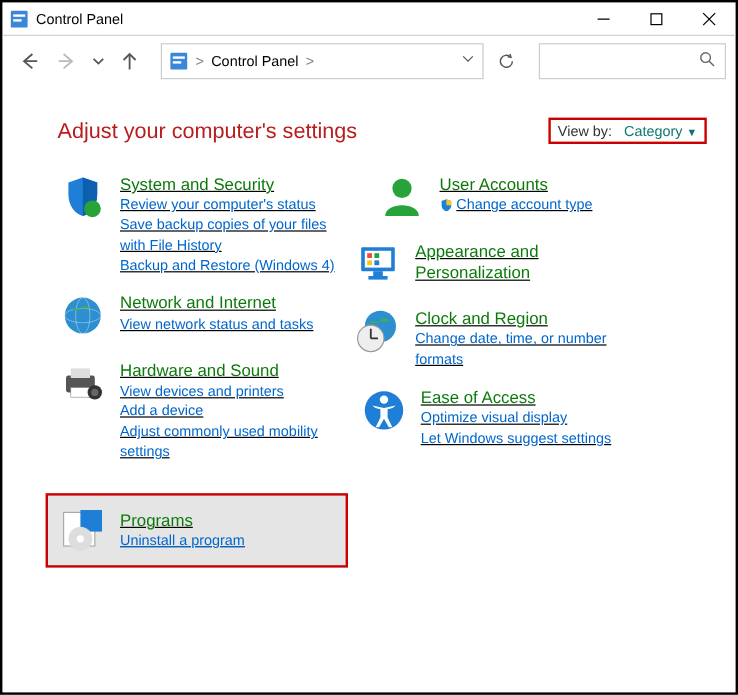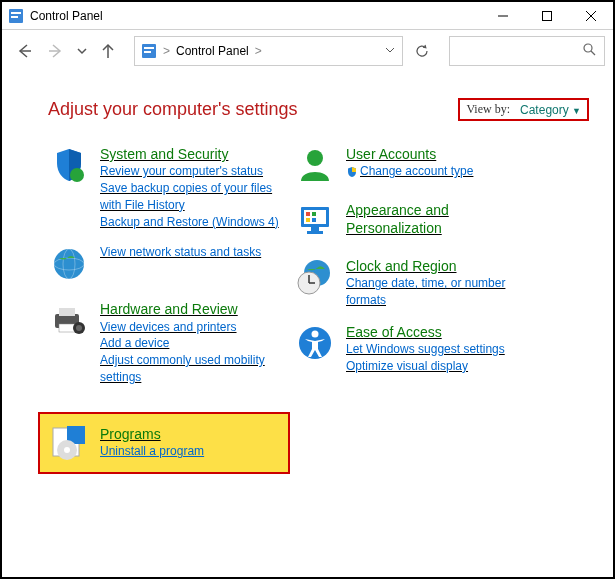--- a/index.html
+++ b/index.html
@@ -16,36 +16,36 @@
     .nav-arrow svg { stroke: #555; fill: none; stroke-width: 1.5; }
     .addrbar { flex: 1; display: flex; align-items: center; border: 1px solid #ccc; height: 30px; padding: 0 6px; max-width: 290px; margin-left: 8px; }
     .addrbar-icon { width: 16px; height: 16px; display: inline-flex; margin-right: 6px; }
     .refresh-btn { width: 30px; height: 28px; display: flex; align-items: center; justify-content: center; }
     .searchbox { width: 156px; border: 1px solid #ccc; height: 30px; display: flex; align-items: center; justify-content: flex-end; padding: 0 8px; margin-left: 8px; }
     
     .content { padding: 26px 24px 0 46px; }
     .heading-row { display: flex; align-items: center; justify-content: space-between; margin-bottom: 24px; }
     .heading { font-size: 18px; font-weight: 400; color: #b91c1c; }
     .viewby { border: 2px solid #cc0000; padding: 2px 6px; display: flex; align-items: center; gap: 10px; font-size: 12px; }
-    .viewby-label { color: #333; font-family: Liberation Serif, serif; }
+    .viewby-label { color: #333; }
     .viewby-value { color: #0f766e; }
     
     .grid { display: flex; gap: 14px; }
     .col { display: flex; flex-direction: column; gap: 14px; }
     .col-left { width: 232px; }
-    .col-right { width: 220px; }
+    .col-right { width: 220px; align-items: center; }
     
     .cat { display: flex; gap: 10px; text-decoration: underline; }
     .cat-icon { width: 42px; height: 42px; flex-shrink: 0; display: flex; align-items: flex-start; justify-content: center; }
     .cat-body { flex: 1; }
     .cat-title { color: #0b7a0b; font-size: 14px; font-weight: 400; line-height: 1.3; }
     .cat-link { color: #0066cc; font-size: 12px; display: block; line-height: 1.4; }
     .cat-link.underline { text-decoration: underline; }
     
-    .programs-box { border: 2px solid #cc0000; background: #fde047; padding: 8px; margin-top: 12px; width: 252px; margin-left: -10px; }
+    .programs-box { border: 2px solid #cc0000; background: #e5e5e5; padding: 8px; margin-top: 12px; width: 252px; margin-left: -10px; }
     .programs-box .cat { align-items: center; }
     
     .shield-tiny { width: 12px; height: 12px; display: inline-block; vertical-align: middle; margin-right: 2px; }
   </style>
 </head>
 <body>
 
 <div class="titlebar">
   <span class="titlebar-icon">
     <svg width="16" height="16" viewBox="0 0 16 16">
@@ -162,36 +162,37 @@
       <div class="cat">
         <div class="cat-icon">
           <svg width="40" height="40" viewBox="0 0 40 40">
               <circle cx="20" cy="20" r="15" fill="#2d8fd0"></circle>
               <ellipse cx="20" cy="20" rx="15" ry="6" fill="none" stroke="#fff" stroke-width="0.6" opacity="0.5"></ellipse>
               <ellipse cx="20" cy="20" rx="6" ry="15" fill="none" stroke="#fff" stroke-width="0.6" opacity="0.5"></ellipse>
               <path d="M10 14 Q15 17 18 14 Q22 10 26 14" fill="#3eb049"></path>
             </svg>
         </div>
         <div class="cat-body">
+          <div class="cat-title">Network and Internet</div>
           <a class="cat-link">View network status and tasks</a>
         </div>
       </div>
 
       <div class="cat">
         <div class="cat-icon">
           <svg width="40" height="40" viewBox="0 0 40 40">
               <rect x="6" y="14" width="24" height="14" fill="#555" rx="2"></rect>
               <rect x="10" y="8" width="16" height="8" fill="#ddd"></rect>
               <rect x="10" y="24" width="16" height="8" fill="#fff" stroke="#888" stroke-width="0.5"></rect>
               <circle cx="30" cy="28" r="6" fill="#333"></circle>
               <circle cx="30" cy="28" r="3" fill="#666"></circle>
             </svg>
         </div>
         <div class="cat-body">
-          <div class="cat-title">Hardware and Review</div>
+          <div class="cat-title">Hardware and Sound</div>
           <a class="cat-link">View devices and printers</a>
           <a class="cat-link">Add a device</a>
           <a class="cat-link">Adjust commonly used mobility settings</a>
         </div>
       </div>
 
       <div class="programs-box">
         <div class="cat">
           <div class="cat-icon">
             <svg width="40" height="40" viewBox="0 0 40 40">
@@ -266,19 +267,19 @@
       <div class="cat">
         <div class="cat-icon">
           <svg width="40" height="40" viewBox="0 0 40 40">
               <circle cx="20" cy="20" r="16" fill="#1f7fd6"></circle>
               <circle cx="20" cy="11" r="3.5" fill="#fff"></circle>
               <path d="M10 16 L20 18 L30 16 L27 18 L23 19 L23 26 L27 34 L24 34 L20 27 L16 34 L13 34 L17 26 L17 19 L13 18 Z" fill="#fff"></path>
             </svg>
         </div>
         <div class="cat-body">
           <div class="cat-title">Ease of Access</div>
+          <a class="cat-link">Optimize visual display</a>
           <a class="cat-link">Let Windows suggest settings</a>
-          <a class="cat-link">Optimize visual display</a>
         </div>
       </div>
     </div>
   </div>
 </div>
 
 </body></html>

